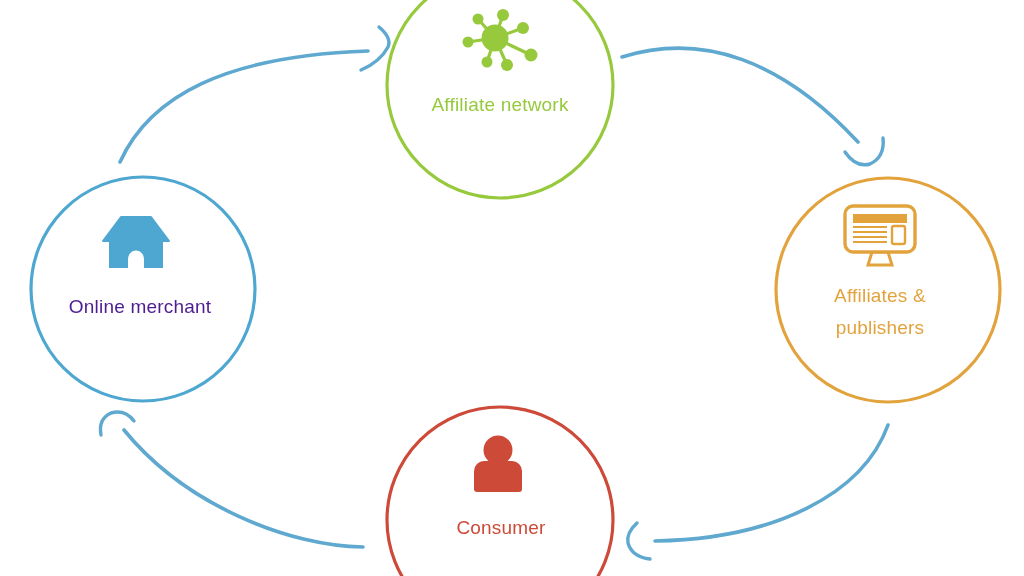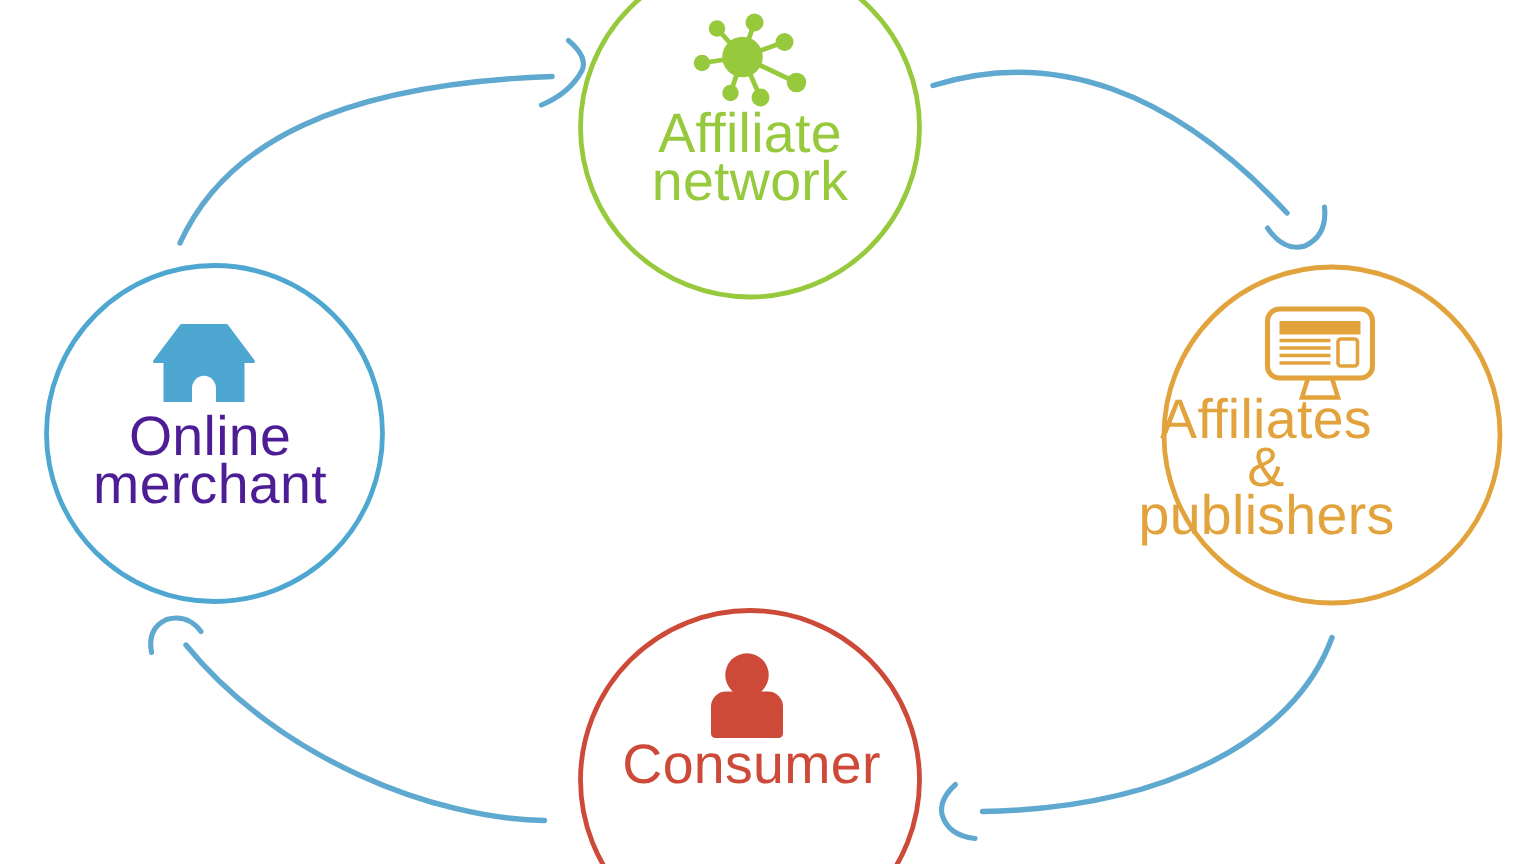--- a/index.html
+++ b/index.html
@@ -7,21 +7,21 @@
     width: 1024px; height: 576px; overflow: hidden;
     background: #ffffff;
     font-family: "Liberation Sans", sans-serif;
   }
   .stage { position: relative; width: 1024px; height: 576px; background: #ffffff; }
   .stage svg { position: absolute; left: 0; top: 0; }
   .node-label {
     position: absolute;
     transform: translate(-50%, -50%);
     text-align: center;
-    font-size: 37px;
+    font-size: 19px;
     line-height: 32px;
     font-weight: 400;
     letter-spacing: 0.2px;
     user-select: none;
   }
   .label-green  { color: #97C93D; }
   .label-blue   { color: #4c1d95; }
   .label-orange { color: #E2A33D; }
   .label-red    { color: #CD4A39; }
 </style>
@@ -98,18 +98,18 @@
     </g>
 
     <g transform="translate(103,217)" fill="#4EA7D0">
       <path d="M 18,0 H 48 L 66,24 H 0 Z" stroke="#4EA7D0" stroke-width="2" stroke-linejoin="round"></path>
       <path d="M 6,24 H 60 V 51 H 41 V 42 A 8,8.5 0 0 0 25,42 V 51 H 6 Z"></path>
     </g>
   </svg>
 
   <div class="node-label label-green" style="left:500px; top:105px; width:160px;">Affiliate network</div>
 
-  <div class="node-label label-orange" style="left:844px; top:312px; width:170px;">Affiliates &amp; publishers</div>
+  <div class="node-label label-orange" style="left:880px; top:312px; width:170px;">Affiliates &amp; publishers</div>
 
-  <div class="node-label label-red" style="left:501px; top:510px; width:180px;">Consumer</div>
+  <div class="node-label label-red" style="left:501px; top:528px; width:180px;">Consumer</div>
 
   <div class="node-label label-blue" style="left:140px; top:307px; width:160px;">Online merchant</div>
 </div>
 
 </body></html>

